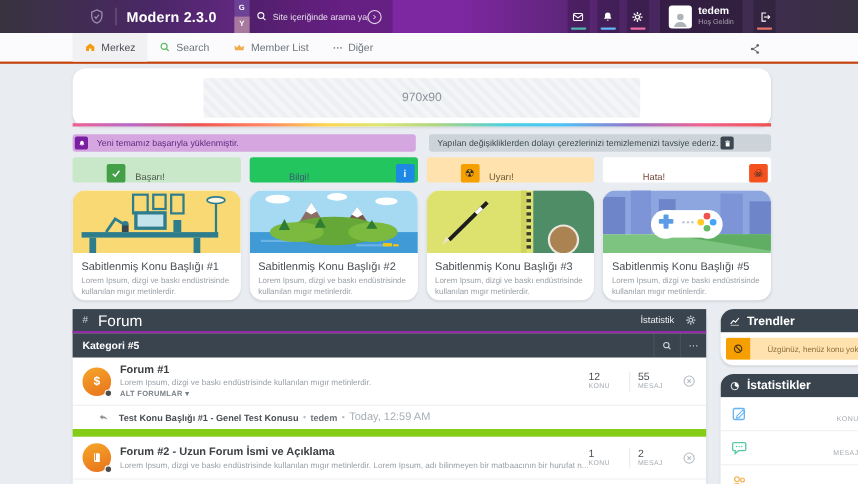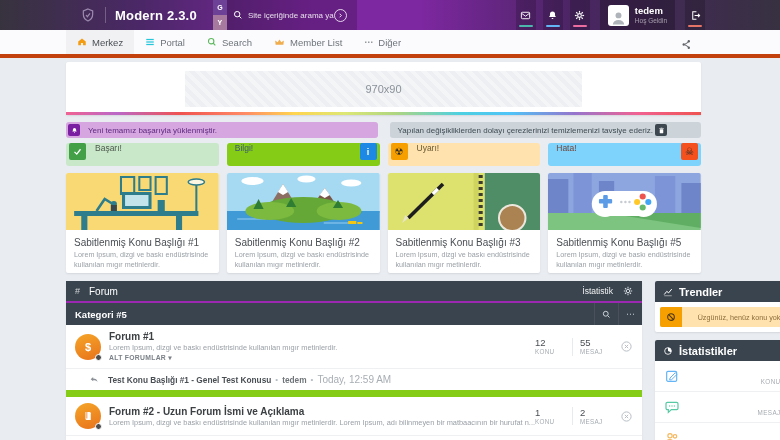--- a/index.html
+++ b/index.html
@@ -30,67 +30,67 @@
     justify-content:center; position:relative; }
   .tb-icon::after { content:""; position:absolute; left:3px; right:3px; bottom:3px; height:2px; border-radius:1px;
     background:var(--u,#4db6ac); }
   .user-chip { display:flex; align-items:center; background:rgba(0,0,0,.25); margin-left:10px; padding:0 8px; }
   .user-avatar { width:21px; height:21px; background:#fff; border-radius:3px; display:flex; align-items:flex-end; justify-content:center; overflow:hidden; }
   .user-meta { margin-left:6px; line-height:1.15; }
   .user-name { color:#fff; font-size:9.5px; font-weight:700; }
   .user-greet { color:rgba(255,255,255,.55); font-size:6.5px; }
 
   
-  .navbar { height:28px; background:#fbfbfd; border-bottom:4px solid #c2410c; display:flex; align-items:stretch; position:relative; }
+  .navbar { height:28px; background:#fbfbfd; border-bottom:2px solid #c2410c; display:flex; align-items:stretch; position:relative; }
   .nav-tabs { display:flex; margin-left:66px; }
   .nav-tab { display:flex; align-items:center; padding:0 11px; font-size:9.5px; color:#6e747a; cursor:default; }
   .nav-tab.active { background:#f1f1f4; color:#4a4f54; }
   .nav-tab svg, .nav-tab .txt-ic { margin-right:5px; }
   .txt-ic { font-size:9px; }
   .share-btn { position:absolute; right:88px; top:0; height:28px; display:flex; align-items:center; }
 
   
   .container { width:635px; margin-left:66px; padding-top:4px; }
-  .card { background:#fff; border-radius:2px; box-shadow:0 1px 2px rgba(40,50,60,.10); }
+  .card { background:#fff; border-radius:12px; box-shadow:0 1px 2px rgba(40,50,60,.10); }
 
   .banner { height:53px; position:relative; display:flex; align-items:center; justify-content:center; }
   .banner::after { content:""; position:absolute; left:0; right:0; bottom:0; height:3px;
     background:linear-gradient(90deg,#f06292,#ba68c8 8%,#ef5350 18%,#ff8a65 28%,#ffd54f 36%,#dce775 44%,#aed581 52%,#4dd0e1 62%,#4fc3f7 70%,#9575cd 80%,#f06292 90%,#ef5350 100%); }
   .ad-slot { width:397px; height:36px; display:flex; align-items:center; justify-content:center;
     background:repeating-linear-gradient(45deg,#f4f5f7 0 4px,#edeff2 4px 8px); color:#8b929a; font-size:11px; }
 
   .alert-row-1 { margin-top:7px; display:grid; grid-template-columns:1fr 1fr; gap:12px; }
   .slim-alert { height:16px; border-radius:3px; display:flex; align-items:center; font-size:8px; }
   .slim-alert .mini-btn { width:12px; height:12px; border-radius:2px; margin:0 2px; display:flex; align-items:center; justify-content:center; }
   .alert-purple { background:#d5a6e0; color:#5e2b7e; }
   .alert-gray { background:#ccd4da; color:#3f4a52; }
 
   .alert-row-2 { margin-top:5px; display:grid; grid-template-columns:repeat(4,1fr); gap:8px; }
-  .status-alert { height:23px; border-radius:3px; display:flex; align-items:flex-start; font-size:8.5px; }
+  .status-alert { height:23px; border-radius:3px; display:flex; align-items:flex-end; font-size:8.5px;padding-left:28px; }
   .status-btn { width:17px; height:17px; border-radius:2px; margin:0 3px; display:flex; align-items:center;
     justify-content:center; color:#fff; font-size:9px; font-weight:700; flex:none; }
   .a-success { background:#c9e7c9; color:#4d5a4d; }
-  .a-info { background:#84cc16; color:#3f5a75; }
+  .a-info { background:#22c55e; color:#3f5a75; }
   .a-warning { background:#ffe2ae; color:#6b5b34; }
-  .a-error { background:#7dd3fc; color:#75453a; }
+  .a-error { background:#ffffff; color:#75453a; }
   .ml6 { margin-left:6px; } .ml8 { margin-left:8px; } .mla { margin-left:auto; }
   .dark-glyph { color:#2b2b2b; font-size:10px; font-weight:400; }
 
   .cards-row { margin-top:7px; display:grid; grid-template-columns:repeat(4,1fr); gap:8px; }
   .pin-card { overflow:hidden; height:100px; }
   .pin-img { display:block; width:100%; height:57px; }
   .pin-title { font-size:10px; color:#4a4f54; padding:7px 8px 2px; white-space:nowrap; overflow:hidden; }
   .pin-desc { font-size:7.2px; color:#9aa0a6; line-height:1.35; padding:0 8px 6px; }
 
   .main-grid { margin-top:8px; display:grid; grid-template-columns:1fr 148px; gap:13px; align-items:start; }
 
   .panel-header { height:22px; background:#3a444e; display:flex; align-items:center; padding:0 9px; color:#fff; }
   .forum-panel .panel-header { border-bottom:2px solid #9c27b0; }
   .ph-hash { font-size:9px; opacity:.75; }
-  .ph-title { font-size:10px; margin-left:9px; }
+  .ph-title { font-size:14px; margin-left:9px; }
   .ph-right { margin-left:auto; display:flex; align-items:center; }
   .ph-link { font-size:8.5px; margin-right:10px; opacity:.92; }
   .cat-bar { height:22px; background:#3a444e; display:flex; align-items:center; padding-left:9px; color:#fff; }
   .cat-title { font-size:9.5px; font-weight:700; }
   .cat-actions { margin-left:auto; display:flex; height:100%; }
   .cat-btn { width:24px; display:flex; align-items:center; justify-content:center; border-left:1px solid rgba(255,255,255,.08);
     color:#cfd5da; font-size:9px; }
 
   .forum-row { display:flex; align-items:center; padding:6px 9px; }
   .f-avatar { position:relative; width:26px; height:26px; border-radius:50%; flex:none;
@@ -207,28 +207,20 @@
   </div>
 </div>
 
 <div class="navbar">
   <div class="nav-tabs">
     <span class="nav-tab active">
       <svg width="10" height="10" viewBox="0 0 24 24" fill="#f39c12">
           <path d="M3 11 L12 3.5 L21 11 V20 H14.5 V14.5 H9.5 V20 H3 Z"></path>
         </svg>
       <span>Merkez</span>
-    </span>
-    <span class="nav-tab">
-      <svg width="10" height="10" viewBox="0 0 24 24" fill="none" stroke="#26c6da" stroke-width="3">
-          <line x1="3" y1="6" x2="21" y2="6"></line>
-          <line x1="3" y1="12" x2="21" y2="12"></line>
-          <line x1="3" y1="18" x2="21" y2="18"></line>
-        </svg>
-      <span>Portal</span>
     </span>
     <span class="nav-tab">
       <svg width="10" height="10" viewBox="0 0 24 24" fill="none" stroke="#5cb85c" stroke-width="2.6">
           <circle cx="10" cy="10" r="6.5"></circle>
           <line x1="15" y1="15" x2="20" y2="20"></line>
         </svg>
       <span>Search</span>
     </span>
     <span class="nav-tab">
       <svg width="11" height="11" viewBox="0 0 24 24" fill="#f0ad4e">

